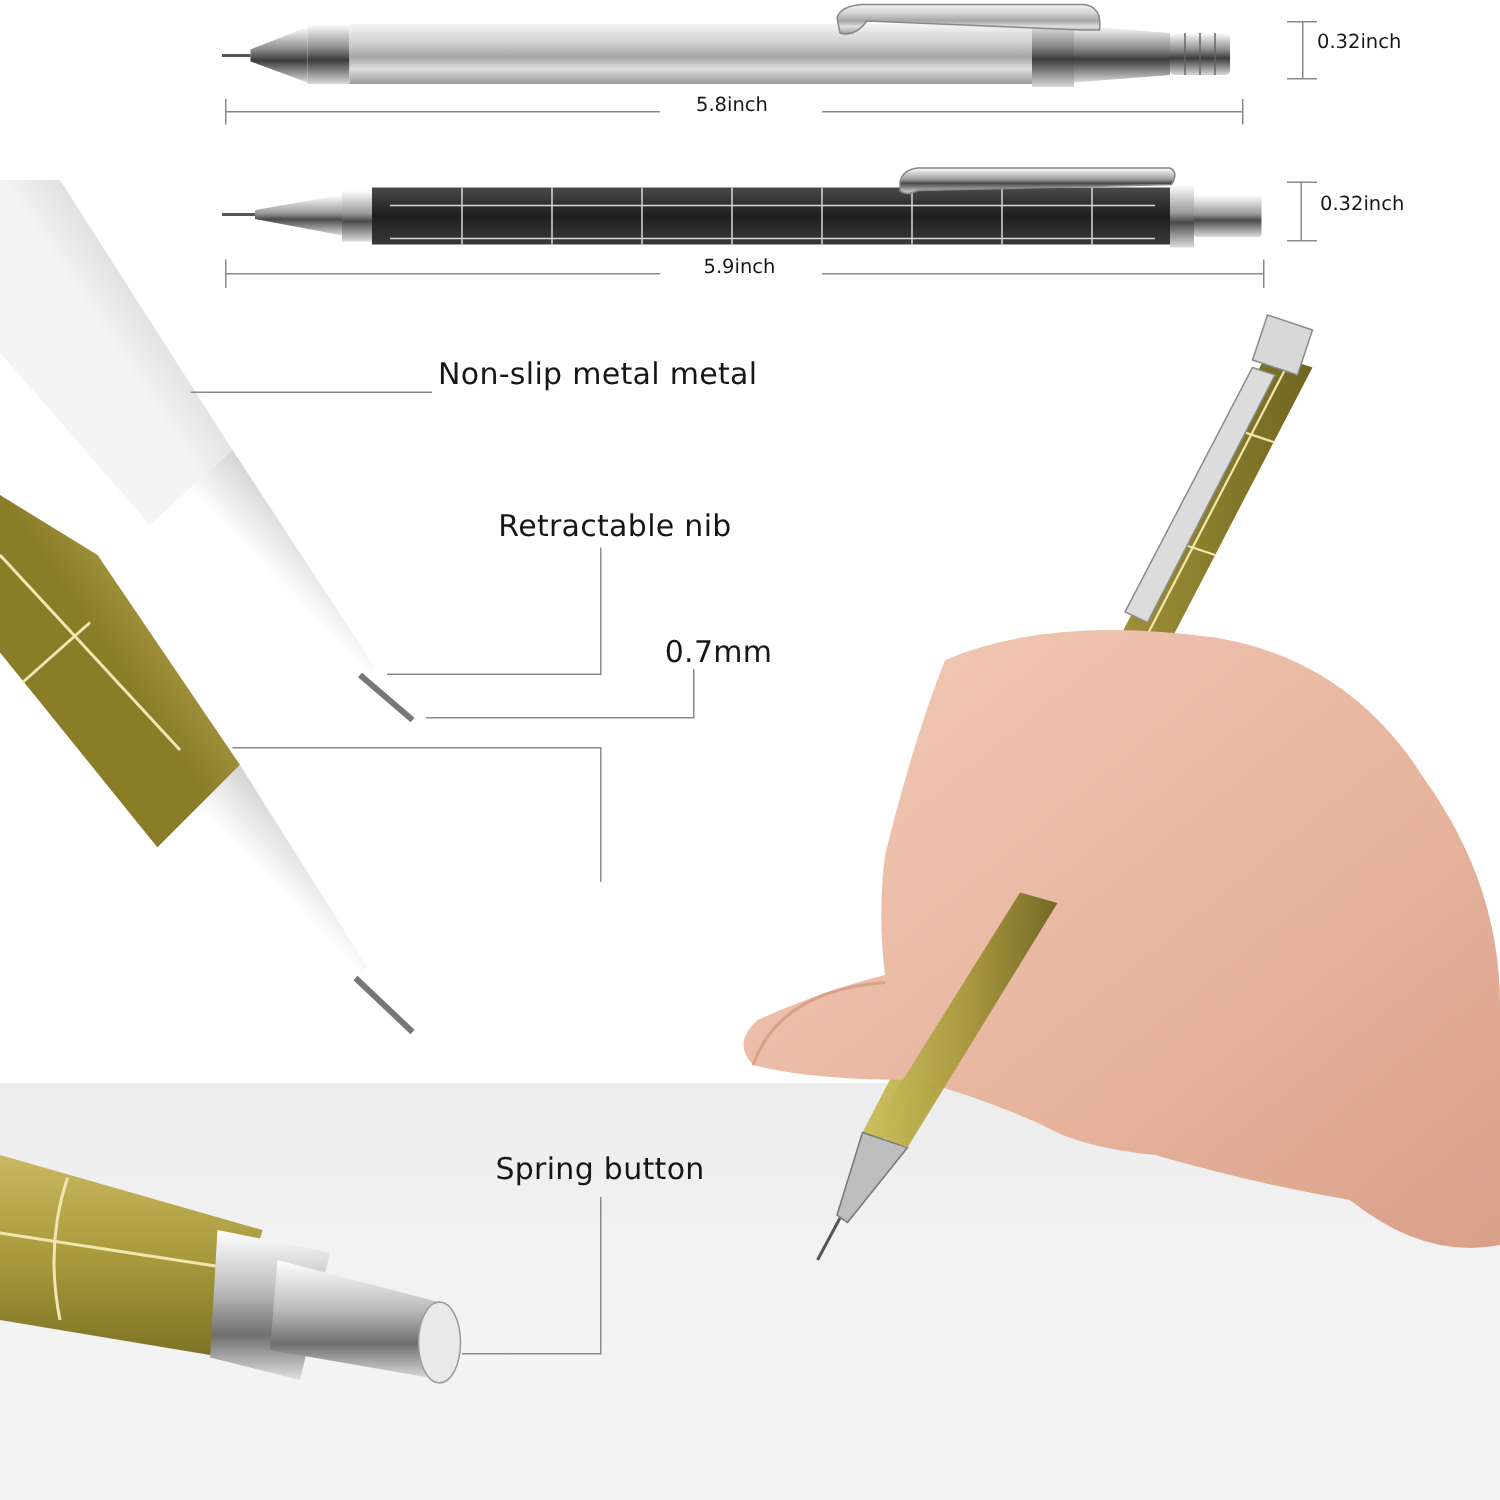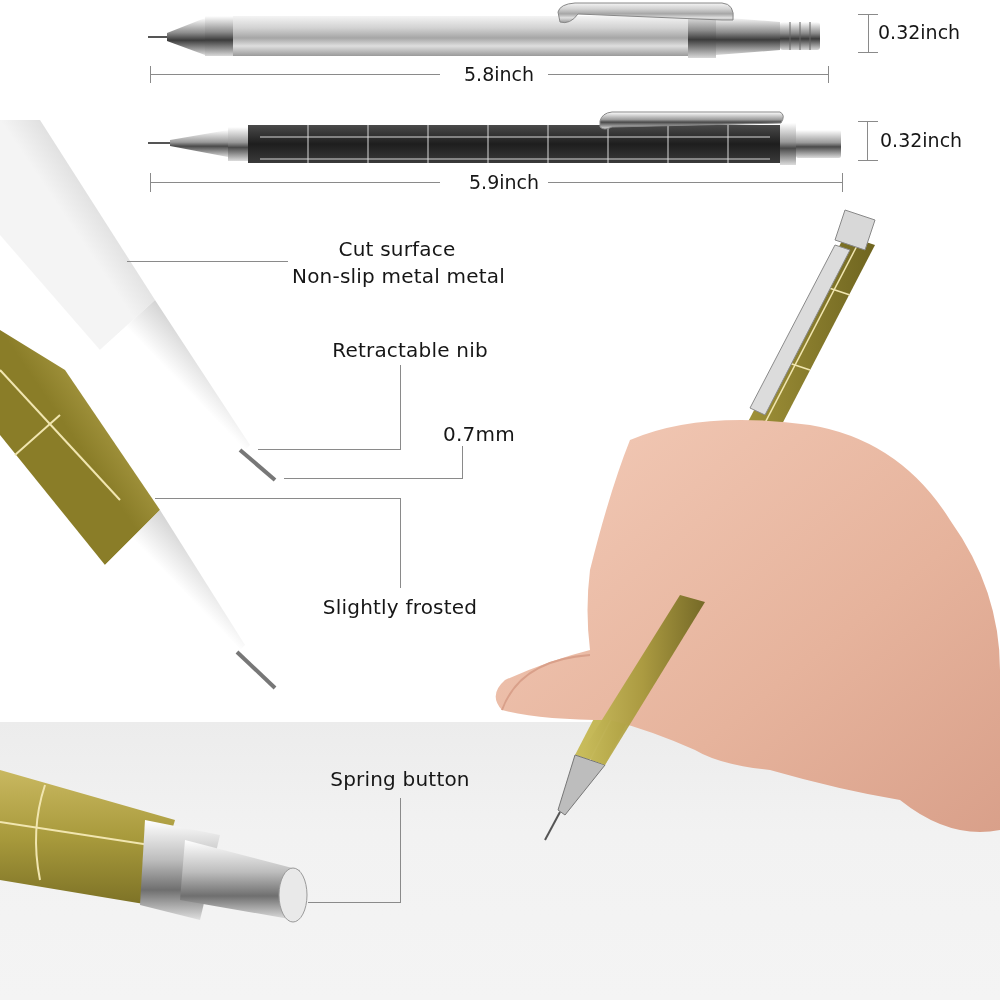--- a/index.html
+++ b/index.html
@@ -1,20 +1,20 @@
 <!DOCTYPE html>
 <html><head>
 <meta charset="utf-8">
 <style>
   html, body { margin:0; padding:0; }
   body { width:1000px; height:1000px; position:relative; overflow:hidden; background:#ffffff; font-family:"DejaVu Sans","Liberation Sans",sans-serif; color:#1a1a1a; }
   .abs { position:absolute; }
   .surface { left:0; top:722px; width:1000px; height:278px; background:linear-gradient(180deg,#ececec 0%,#f2f2f2 40%,#f4f4f4 100%); }
   .label { position:absolute; font-size:20px; line-height:27px; text-align:center; white-space:nowrap; color:#161616; letter-spacing:0.2px; }
-  .dim-text { position:absolute; font-size:19px; white-space:nowrap; color:#161616; }
+  .dim-text { position:absolute; font-size:13px; white-space:nowrap; color:#161616; }
   .line { position:absolute; background:#8a8a8a; }
   svg { position:absolute; overflow:visible; }
 </style>
 </head>
 <body>
 
 <div class="abs surface"></div>
 
 <svg style="left:0;top:0;" width="1000" height="60" viewBox="0 0 1000 60">
   <defs>
@@ -215,25 +215,23 @@
 <div class="line" style="left:284px;top:478px;width:178px;height:1px;"></div>
 <div class="line" style="left:462px;top:446px;width:1px;height:33px;"></div>
 
 <div class="line" style="left:155px;top:498px;width:245px;height:1px;"></div>
 <div class="line" style="left:400px;top:498px;width:1px;height:90px;"></div>
 
 <div class="line" style="left:308px;top:902px;width:92px;height:1px;"></div>
 <div class="line" style="left:400px;top:798px;width:1px;height:105px;"></div>
 
 <div class="label" style="left:292px;top:236px;width:210px;">
-  <div>Cut surface</div>
   <div>Non-slip metal metal</div>
 </div>
 
 <div class="label" style="left:320px;top:337px;width:180px;">Retractable nib</div>
 
 <div class="label" style="left:434px;top:421px;width:90px;">0.7mm</div>
 
 <div class="label" style="left:300px;top:594px;width:200px;">
-  <div>Slightly frosted</div>
 </div>
 
 <div class="label" style="left:310px;top:766px;width:180px;">Spring button</div>
 
 </body></html>

